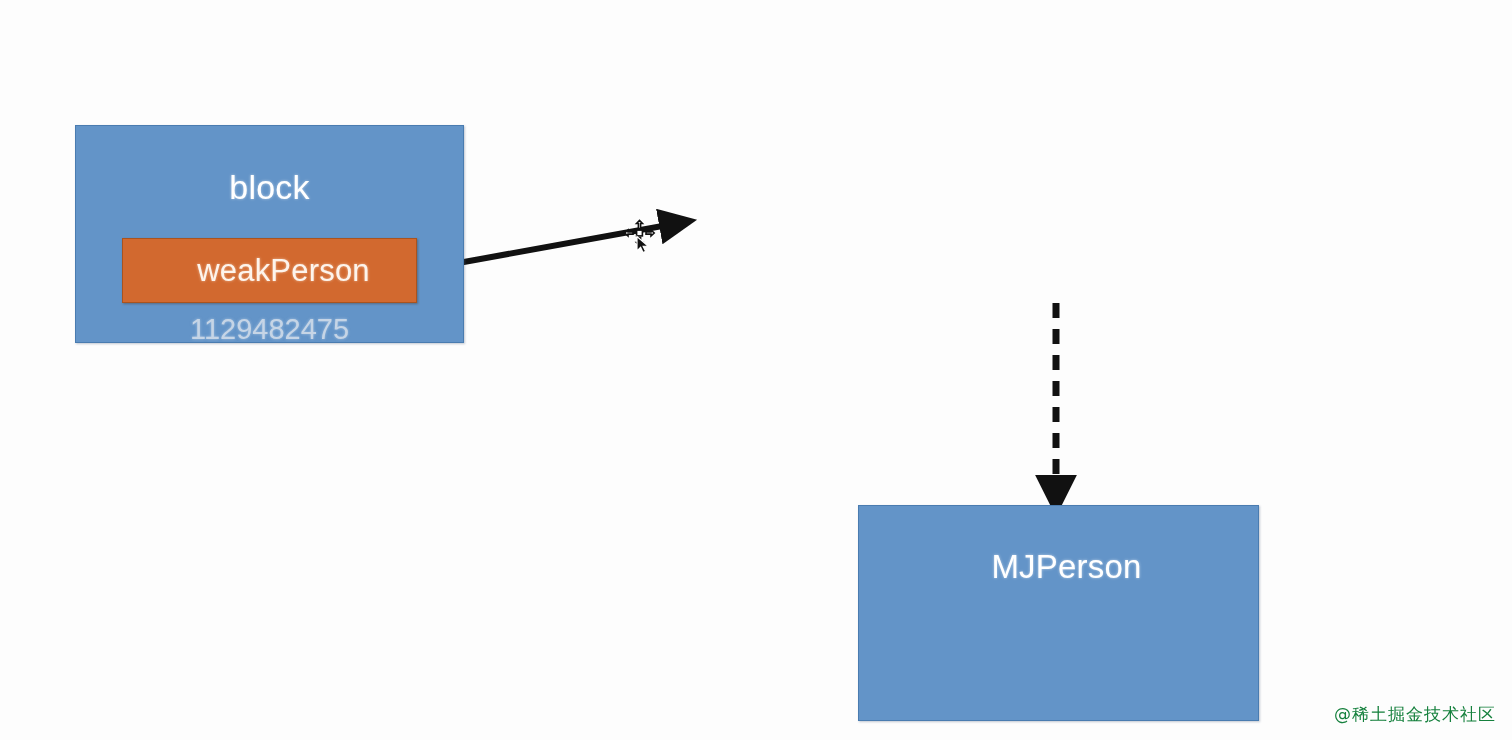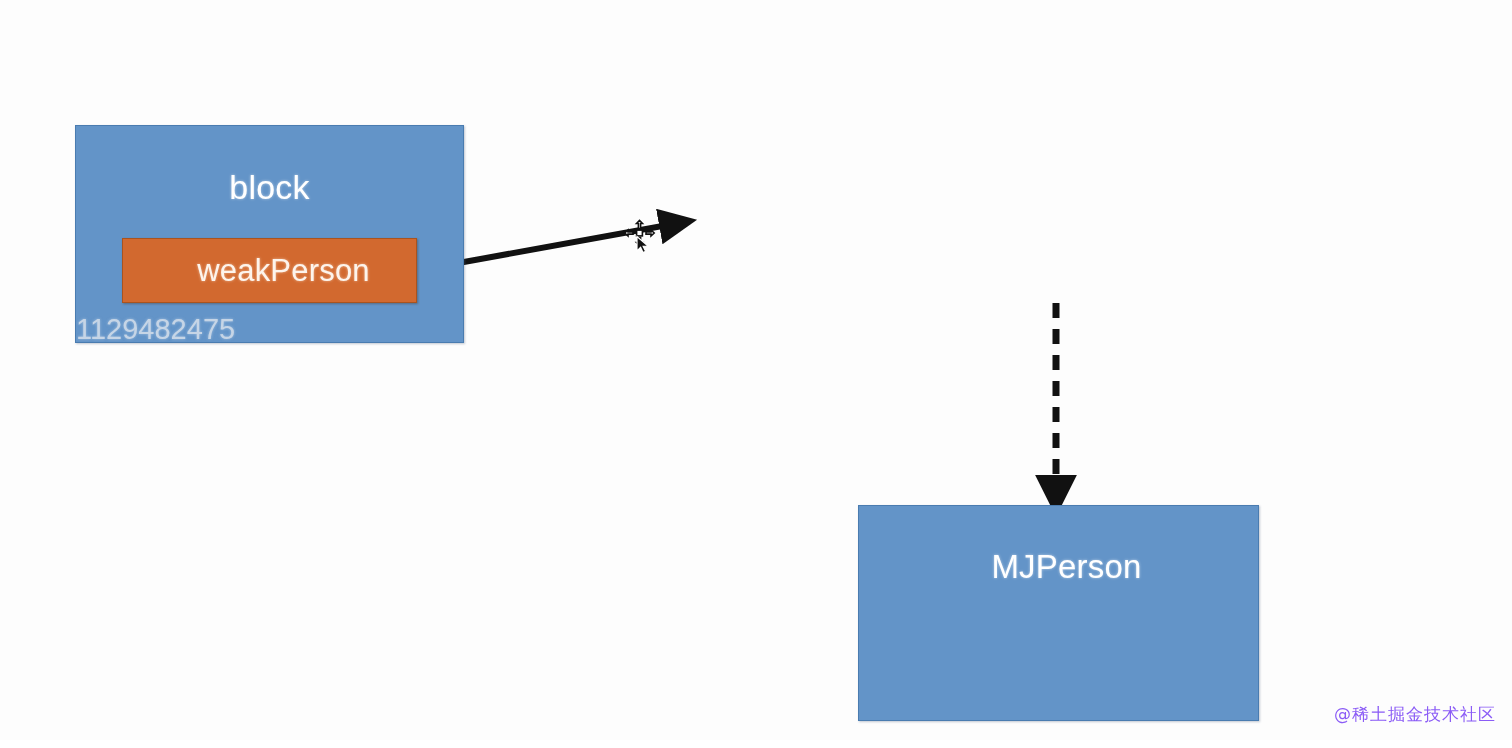--- a/index.html
+++ b/index.html
@@ -48,21 +48,21 @@
   .field-label {
     color: #fdf4ec;
     text-shadow: 0 0 3px rgba(255,240,225,0.6);
     white-space: nowrap;
     letter-spacing: 0.2px;
   }
   .addr-label {
     position: absolute;
     left: 0;
     right: 0;
-    text-align: left;
+    text-align: center;
     color: #c6d5e6;
     text-shadow: 0 0 3px rgba(230,240,250,0.5);
     white-space: nowrap;
   }
 
   
   #block-node      { left: 75px;  top: 125px; width: 389px; height: 218px; }
   #block-node .node-title { top: 42px; font-size: 34px; }
   #block-field     { left: 46px;  top: 112px; width: 295px; height: 65px; }
   #block-field .field-label { font-size: 31px; }
@@ -86,21 +86,21 @@
     top: 218px;
     width: 38px;
     height: 38px;
   }
 
   
   #watermark {
     position: absolute;
     right: 16px;
     bottom: 14px;
-    color: #8b5cf6;
+    color: #15803d;
     font-size: 17px;
     letter-spacing: 1px;
     font-family: "DejaVu Sans", sans-serif;
     white-space: nowrap;
   }
 </style>
 </head>
 <body>
 
 <div id="canvas">

